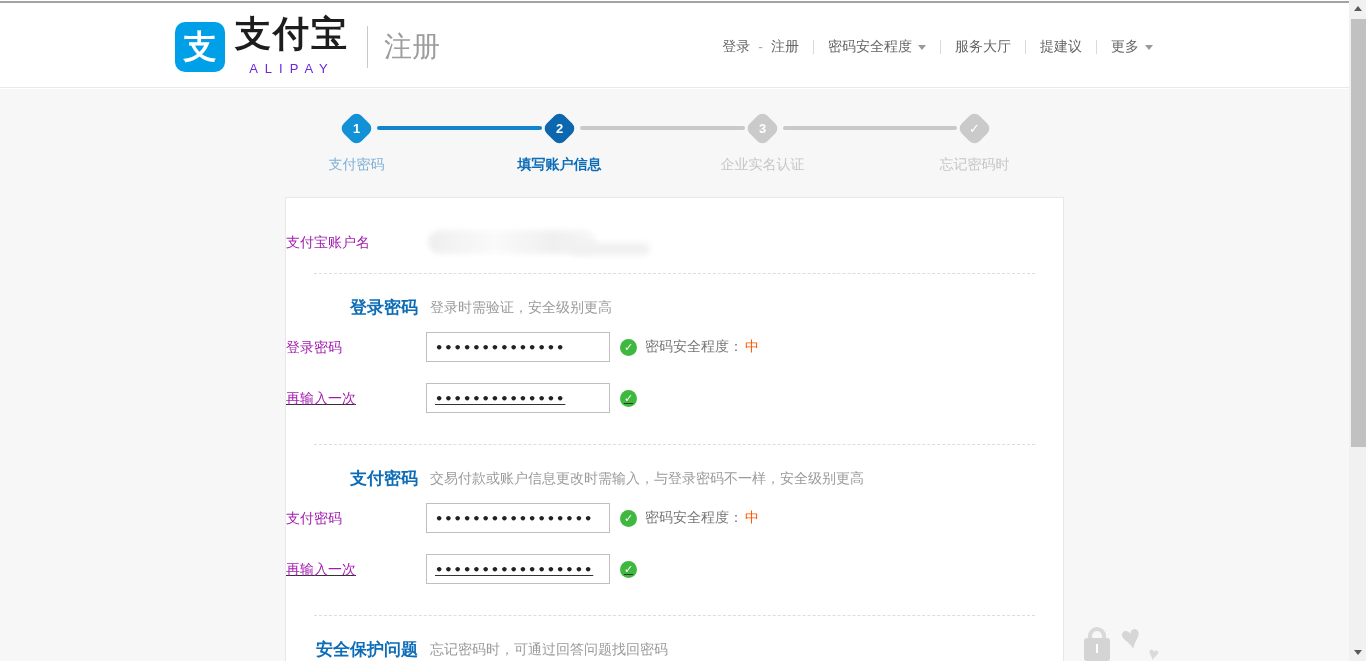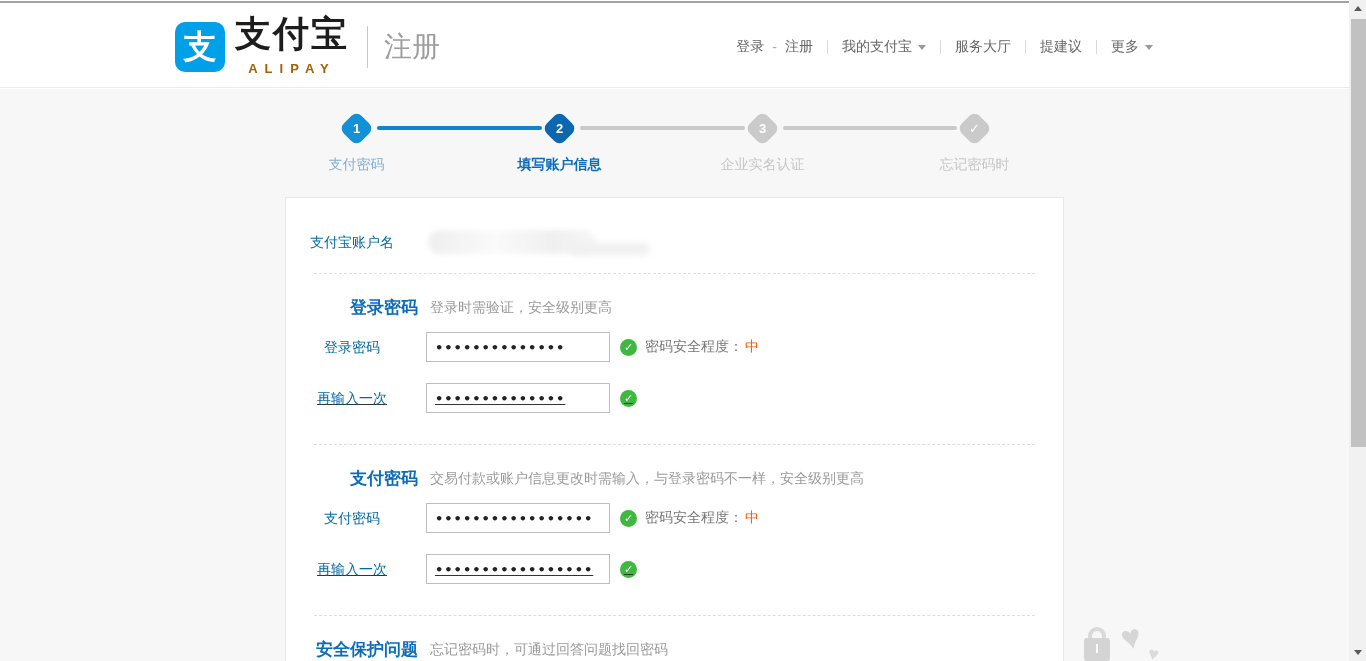--- a/index.html
+++ b/index.html
@@ -11,21 +11,21 @@
   .top-line { position:absolute; top:1px; left:0; width:1349px; height:2px; background:#a3a3a3; }
 
   
   .header { position:absolute; top:3px; left:0; width:1349px; height:85px; background:#fff;
             border-bottom:1px solid #e9e9e9; }
   .logo-wrap { position:absolute; left:175px; top:16px; display:flex; align-items:center; height:56px; }
   .logo-box { width:50px; height:50px; background:#00a0e9; border-radius:10px; display:flex;
               align-items:center; justify-content:center; color:#fff; font-size:33px; font-weight:bold; }
   .brand { margin-left:10px; text-align:center; }
   .brand-name { font-size:36px; font-weight:bold; color:#1d1d1d; letter-spacing:2px; line-height:30px; }
-  .brand-sub { font-size:13px; font-weight:bold; color:#a16207; letter-spacing:7px; margin-top:12px; }
+  .brand-sub { font-size:13px; font-weight:normal; color:#6d28d9; letter-spacing:7px; margin-top:12px; }
   .logo-divider { width:1px; height:42px; background:#c9c9c9; margin:0 16px 0 18px; }
   .page-name { font-size:28px; color:#9d9d9d; font-weight:normal; }
 
   .nav { position:absolute; right:196px; top:35px; display:flex; align-items:center;
          font-size:14px; color:#666; }
   .nav a { color:#666; text-decoration:none; cursor:pointer; display:inline-flex; align-items:center; }
   .nav .dash { color:#aaa; margin:0 8px; }
   .nav .sep { width:1px; height:14px; background:#d9d9d9; margin:0 14px; }
   .caret { display:inline-block; width:0; height:0; border-left:4px solid transparent;
            border-right:4px solid transparent; border-top:5px solid #9a9a9a; margin-left:6px; }
@@ -49,21 +49,21 @@
   .step1 { left:-8px; } .step2 { left:195px; } .step3 { left:398px; } .step4 { left:610px; }
   .conn { position:absolute; top:13px; height:4px; border-radius:2px; }
   .conn1 { left:92px;  width:165px; background:#1184cd; }
   .conn2 { left:295px; width:165px; background:#c9c9c9; }
   .conn3 { left:498px; width:174px; background:#c9c9c9; }
 
   
   .card { position:absolute; left:285px; top:108px; width:779px; height:560px;
           background:#fff; border:1px solid #e8e8e8; }
   .account-row { display:flex; align-items:center; padding-top:30px; height:58px; }
-  .flabel { width:132px; text-align:center; font-size:14px; color:#0369a1; flex:none; line-height:30px; }
+  .flabel { width:132px; text-align:left; font-size:14px; color:#a21caf; flex:none; line-height:30px; }
   .redacted { margin-left:10px; width:168px; height:24px; border-radius:12px;
               background:linear-gradient(90deg,#ededed,#fafafa 40%,#eeeeee 75%,#f6f6f6);
               filter:blur(2.5px); opacity:.9; }
   .redacted-tail { margin-left:-26px; margin-top:14px; width:80px; height:12px; border-radius:6px;
               background:#f0f0f0; filter:blur(3px); }
   .dashed { border-top:1px dashed #ddd; margin-left:28px; margin-right:28px; height:0; }
   .dv1 { margin-top:17px; } .dv2 { margin-top:31px; }
   .sec-row { display:flex; align-items:center; margin-top:22px; }
   .sec-title { width:132px; flex:none; text-align:right; font-size:17px; font-weight:bold; color:#0d6cb7; }
   .sec-hint { margin-left:12px; font-size:14px; color:#9a9a9a; }
@@ -117,21 +117,21 @@
     <div class="logo-divider"></div>
     <div class="page-name">注册</div>
   </div>
 
   <nav class="nav">
     <a>登录</a>
     <span class="dash">-</span>
     <a>注册</a>
     <span class="sep"></span>
     <a>
-        <span>我的支付宝</span>
+        <span>密码安全程度</span>
         <i class="caret"></i>
       </a>
     <span class="sep"></span>
     <a>服务大厅</a>
     <span class="sep"></span>
     <a>提建议</a>
     <span class="sep"></span>
     <a>
         <span>更多</span>
         <i class="caret"></i>

